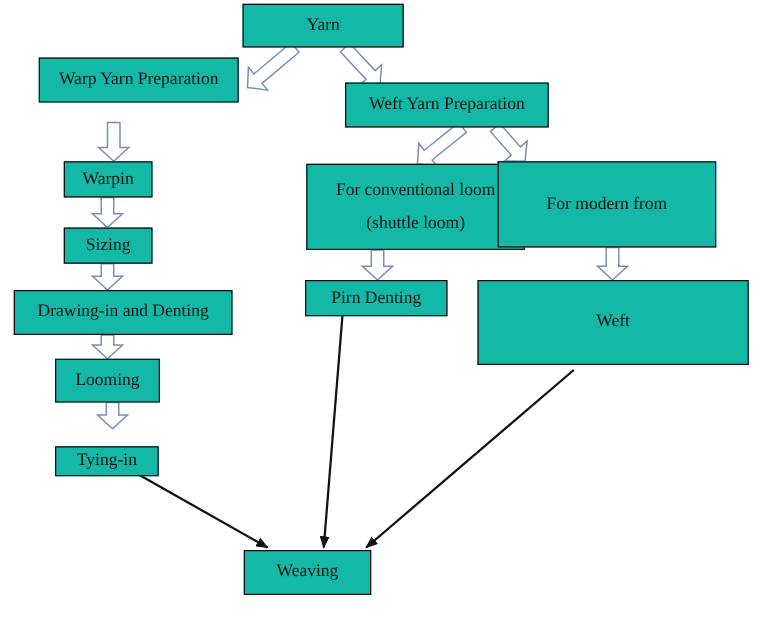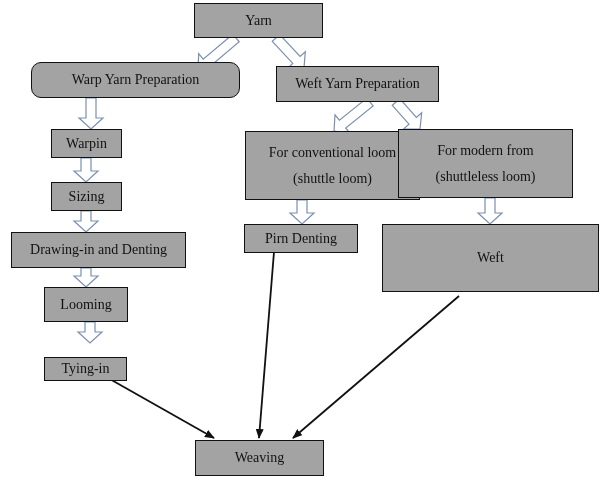--- a/index.html
+++ b/index.html
@@ -1,18 +1,18 @@
 <!DOCTYPE html>
 <html><head>
 <meta charset="utf-8">
 <style>
   html, body { margin: 0; padding: 0; background: #ffffff; }
   body { width: 608px; height: 498px; position: relative; overflow: hidden;
          font-family: "Liberation Serif", "DejaVu Serif", serif; color: #111; }
-  .box { position: absolute; border: 1.3px solid #111; background: #a3a3a3; box-sizing: border-box;
+  .box { position: absolute; border: 1.3px solid #111; background: #14b8a6; box-sizing: border-box;
          display: flex; flex-direction: column; align-items: center; justify-content: center;
          font-size: 14px; text-align: center; line-height: 1; }
   .box .l2 { margin-top: 12px; }
   svg.layer { position: absolute; left: 0; top: 0; }
   .squiggle { text-decoration: underline wavy #4a6fd1; text-decoration-thickness: 1px; text-underline-offset: 3px; }
 </style>
 </head>
 <body>
 
 <svg class="layer" width="608" height="498" viewBox="0 0 608 498">
@@ -37,21 +37,21 @@
   <g stroke="#111" stroke-width="1.8" fill="none">
     <line x1="108" y1="378" x2="214" y2="438" marker-end="url(#ah)"></line>
     <line x1="274" y1="252" x2="259" y2="438" marker-end="url(#ah)"></line>
     <line x1="459" y1="296" x2="293" y2="438" marker-end="url(#ah)"></line>
   </g>
 </svg>
 
 <div class="box" style="left:194px;top:3px;width:129px;height:35px;">
   <span>Yarn</span>
 </div>
-<div class="box" style="left:31px;top:62px;width:209px;height:36px;border-radius:10px;">
+<div class="box" style="left:31px;top:46px;width:160px;height:36px;">
   <span>Warp Yarn Preparation</span>
 </div>
 <div class="box" style="left:276px;top:66px;width:163px;height:36px;">
   <span>Weft Yarn Preparation</span>
 </div>
 <div class="box" style="left:51px;top:129px;width:71px;height:29px;">
   <span>Warpin</span>
 </div>
 <div class="box" style="left:51px;top:182px;width:71px;height:29px;">
   <span>Sizing</span>
@@ -64,23 +64,22 @@
 </div>
 <div class="box" style="left:44px;top:357px;width:83px;height:24px;">
   <span>Tying-in</span>
 </div>
 <div class="box" style="left:209px;top:131px;width:175px;height:69px;margin-left:36px;">
   <span>For conventional loom</span>
   <span class="l2">(shuttle loom)</span>
 </div>
 <div class="box" style="left:398px;top:129px;width:175px;height:69px;">
   <span>For modern from</span>
-  <span class="l2">(shuttleless loom)</span>
 </div>
 <div class="box" style="left:244px;top:224px;width:114px;height:29px;">
   <span>Pirn Denting</span>
 </div>
 <div class="box" style="left:382px;top:224px;width:217px;height:68px;">
   <span>Weft</span>
 </div>
-<div class="box" style="left:195px;top:440px;width:129px;height:36px;">
+<div class="box" style="left:195px;top:440px;width:102px;height:36px;">
   <span>Weaving</span>
 </div>
 
 </body></html>

